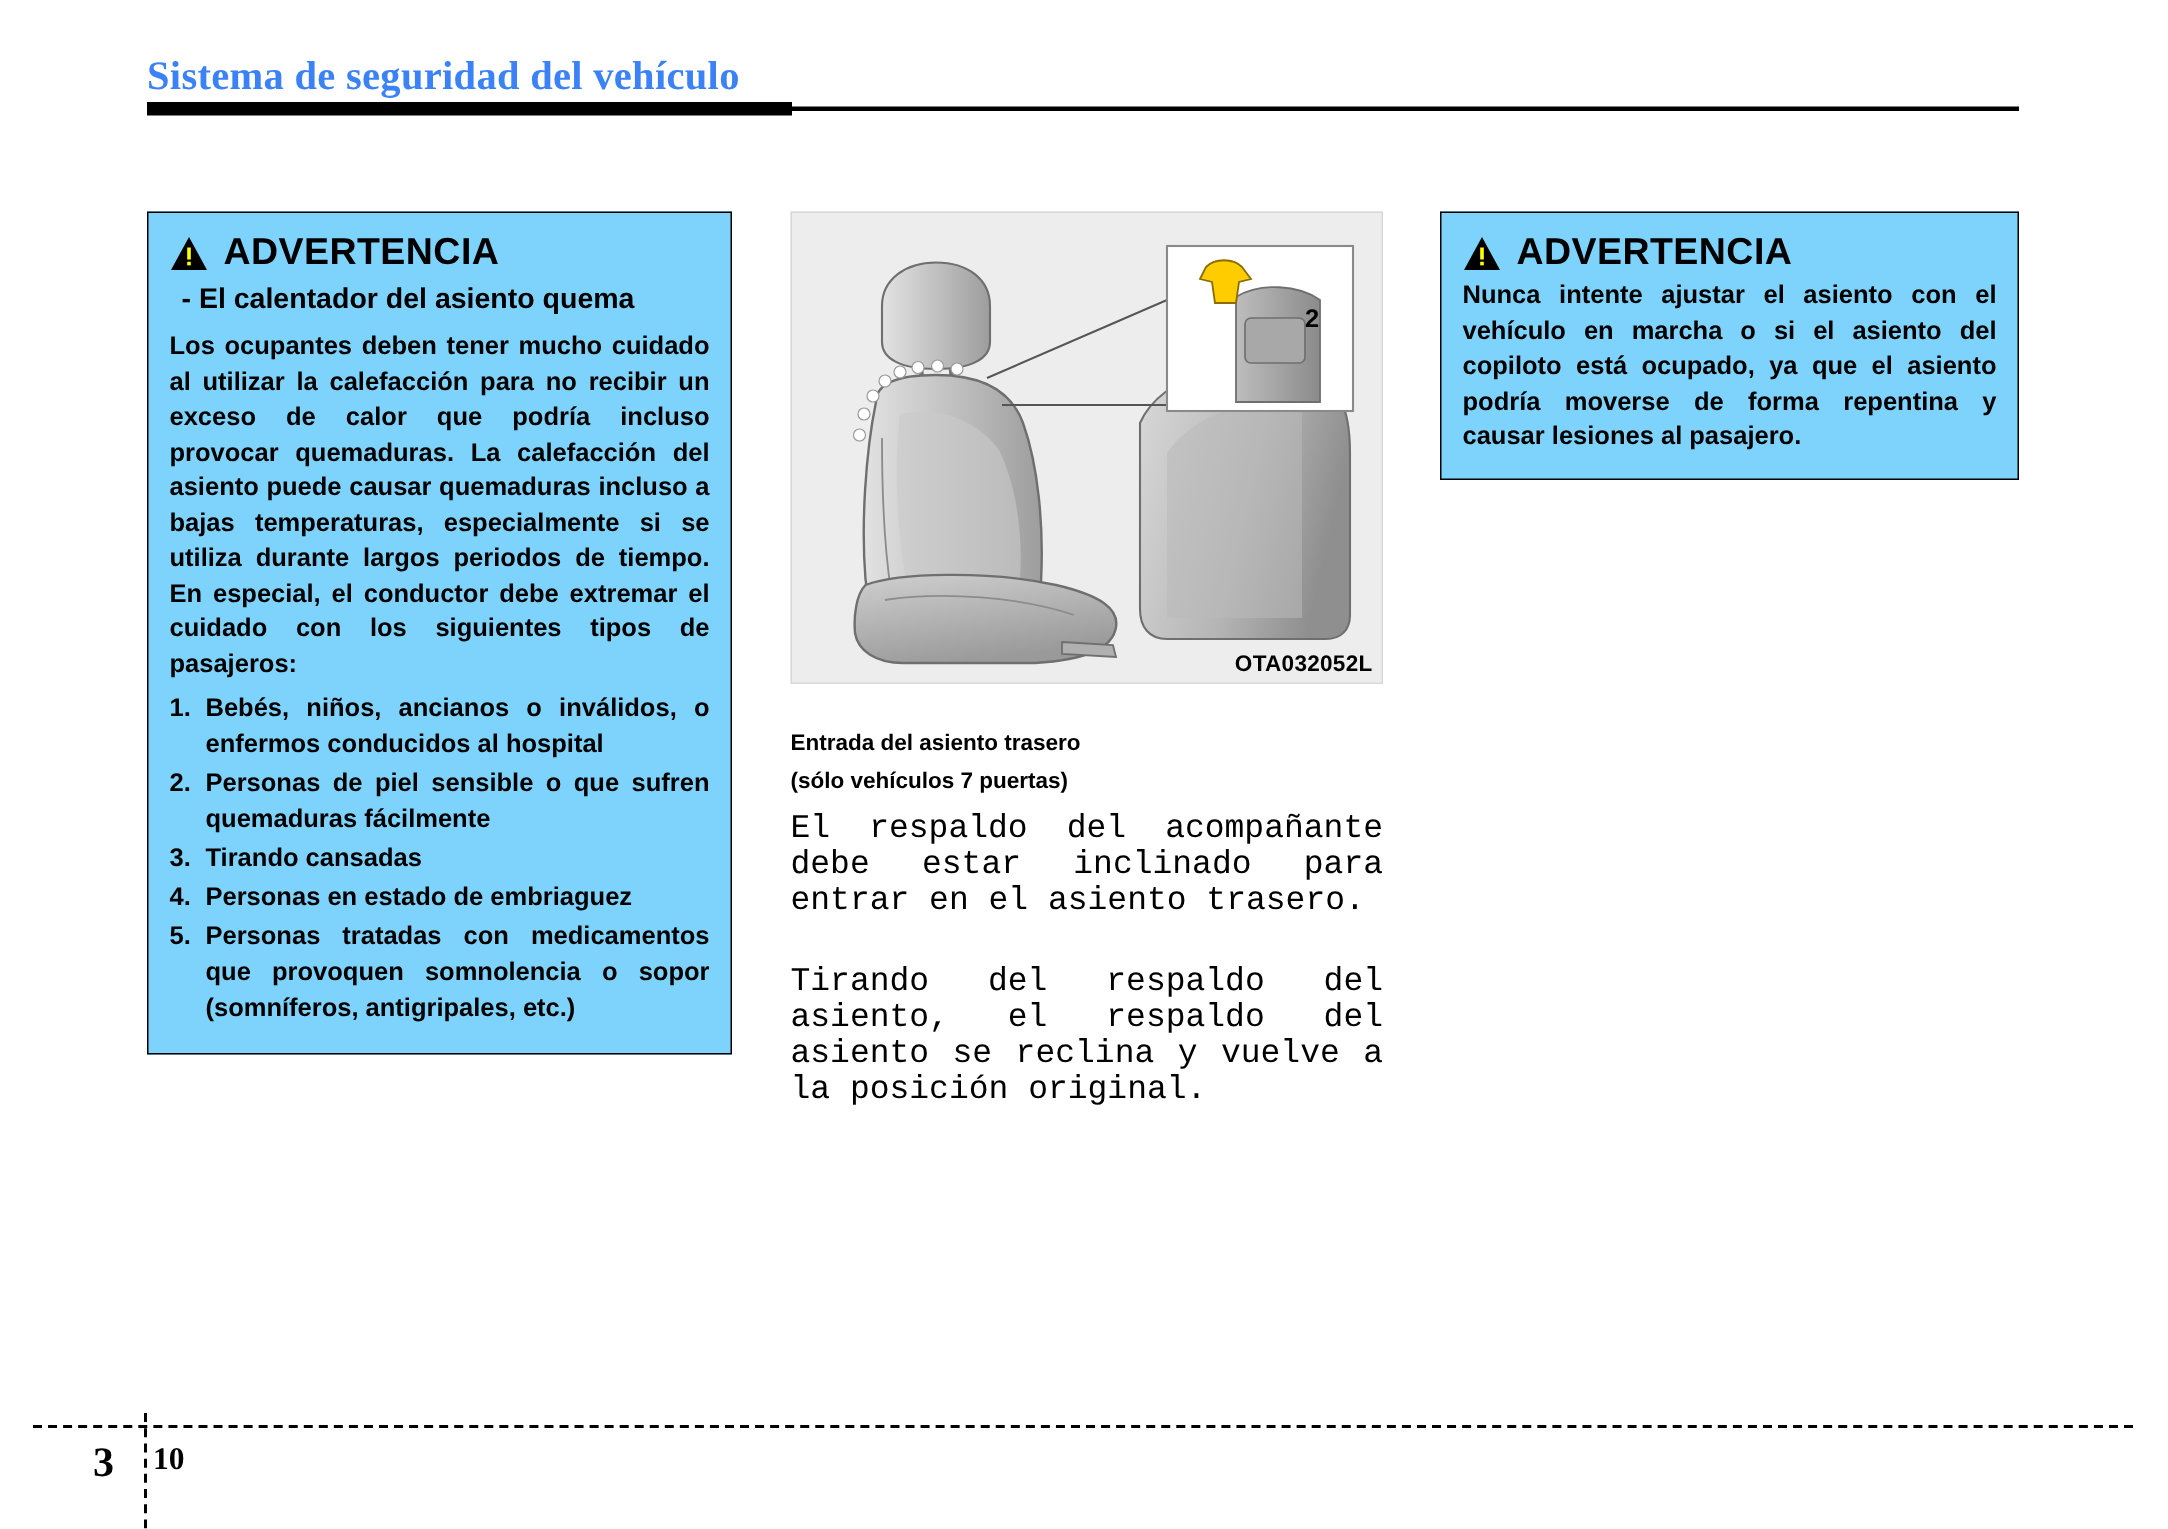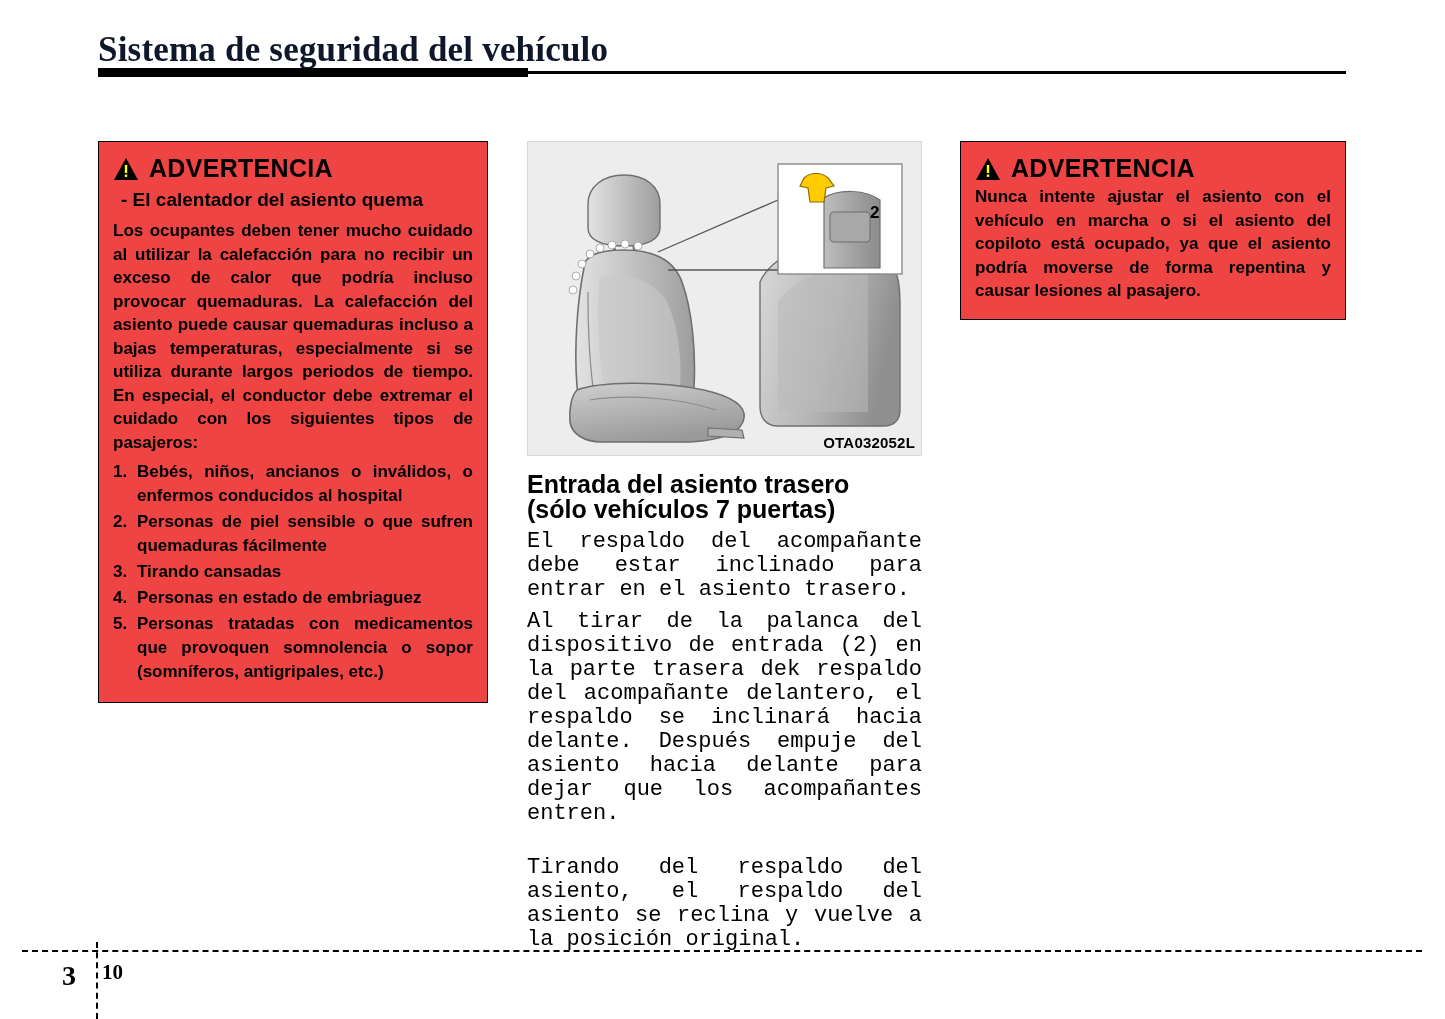--- a/index.html
+++ b/index.html
@@ -19,23 +19,23 @@
   
   .page-header {
     position: absolute;
     left: 98px;
     top: 34px;
     width: 1248px;
     height: 40px;
   }
   .page-header .title {
     font-family: "Liberation Serif", serif;
-    font-size: 35px;
-    font-weight: bold;
-    color: #0f172a;
+    font-size: 27px;
+    font-weight: bold;
+    color: #3b82f6;
     letter-spacing: 0.2px;
     line-height: 32px;
   }
   .header-rule {
     position: absolute;
     left: 0;
     top: 37px;
     width: 1248px;
     height: 3px;
     background: #000;
@@ -53,21 +53,21 @@
   .col {
     position: absolute;
     top: 141px;
   }
   .col-1 { left: 98px;  width: 390px; }
   .col-2 { left: 527px; width: 395px; }
   .col-3 { left: 960px; width: 386px; }
 
   
   .warning-box {
-    background: #ef4444;
+    background: #7dd3fc;
     border: 1px solid #000;
     box-sizing: border-box;
     padding: 12px 14px 16px 14px;
   }
   .warning-head {
     display: flex;
     align-items: center;
     gap: 10px;
     margin-bottom: 2px;
   }
@@ -136,24 +136,24 @@
     right: 6px;
     bottom: 4px;
     font-size: 15px;
     font-weight: bold;
     color: #000000;
     letter-spacing: 0.2px;
   }
 
   
   .section-title {
-    font-size: 25px;
+    font-size: 15px;
     font-weight: bold;
     line-height: 25px;
-    margin: 16px 0 8px 0;
+    margin: 27px 0 8px 0;
   }
   .para {
     font-size: 22px;
     line-height: 24px;
     text-align: justify;
     text-justify: inter-word;
     margin: 0 0 8px 0;
     font-family: Liberation Mono, monospace;
   }
   .gap { height: 22px; }
@@ -314,21 +314,20 @@
     </svg>
     <div class="figure-code">OTA032052L</div>
   </div>
 
   <div class="section-title">
     <span>Entrada del asiento trasero</span><br>
     <span>(sólo vehículos 7 puertas)</span>
   </div>
 
   <p class="para">El respaldo del acompañante debe estar inclinado para entrar en el asiento trasero.</p>
-  <p class="para">Al tirar de la palanca del dispositivo de entrada (2) en la parte trasera dek respaldo del acompañante delantero, el respaldo se inclinará hacia delante. Después empuje del asiento hacia delante para dejar que los acompañantes entren.</p>
   <div class="gap"></div>
   <p class="para">Tirando del respaldo del asiento, el respaldo del asiento se reclina y vuelve a la posición original.</p>
 </div>
 
 <div class="col col-3">
   <div class="warning-box">
     <div class="warning-head">
       <span class="warn-icon">
         <svg width="26" height="24" viewBox="0 0 26 24">
           <polygon points="13,1 25,23 1,23" fill="#000"></polygon>

